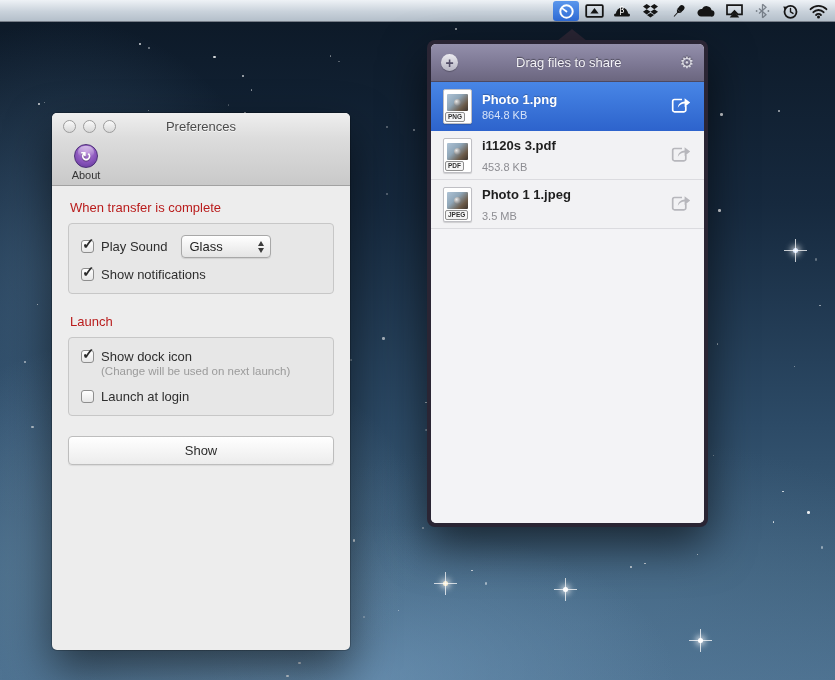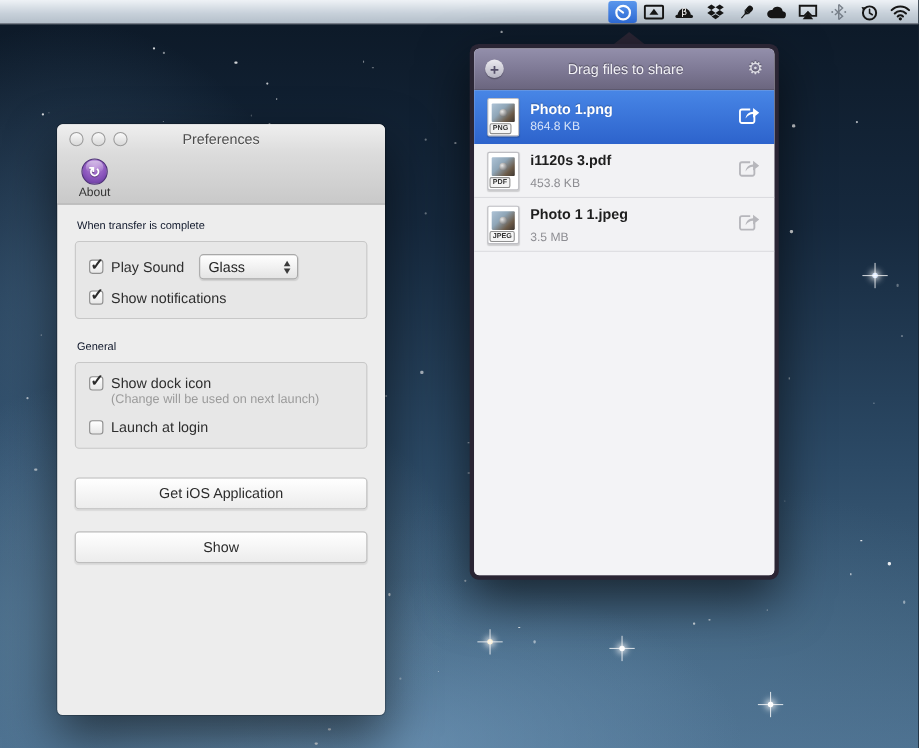--- a/index.html
+++ b/index.html
@@ -47,21 +47,21 @@
     padding-bottom:2px; font-size:11px; color:#343434; border-radius:4px; }
   .tool-item.selected { background:rgba(0,0,0,0.13); box-shadow:inset 0 1px 2px rgba(0,0,0,0.15); }
   .about-icon { width:24px; height:24px; border-radius:50%; position:relative; margin-bottom:1px;
     background:radial-gradient(circle at 50% 32%, #b685d8 0%, #8a55bc 55%, #5e3595 100%);
     border:1px solid #4e3178; color:#fff; font-size:13px; font-weight:bold;
     display:flex; align-items:center; justify-content:center; text-shadow:0 1px 1px rgba(0,0,0,0.4); }
   .about-icon::after { content:""; position:absolute; left:3px; top:1px; right:3px; height:10px;
     border-radius:10px 10px 6px 6px; background:linear-gradient(rgba(255,255,255,0.55), rgba(255,255,255,0.05)); }
 
   .content { padding:0 16px; }
-  .section-label { font-size:10px; color:#0f172a; margin:14px 0 8px 2px; }
+  .section-label { font-size:13px; color:#b91c1c; margin:14px 0 8px 2px; }
   .groupbox { background:#e7e7e7; border:1px solid #c7c7c7; border-radius:4px; padding:11px 12px 9px 12px; }
   .cb-row { display:flex; align-items:center; gap:7px; font-size:13px; color:#2e2e2e; margin-bottom:9px; }
   .cb-row:last-child { margin-bottom:2px; }
   .cb { width:13px; height:13px; border:1px solid #8e8e8e; border-radius:3px; flex:0 0 auto;
     background:linear-gradient(#ffffff,#e7e7e7); position:relative; }
   .cb .check { display:none; position:absolute; left:0px; top:-6px; font-size:15px; font-weight:bold; color:#2b2b2b; }
   .cb.checked .check { display:block; }
   .popup { height:23px; min-width:90px; border:1px solid #a8a8a8; border-radius:4px;
     background:linear-gradient(#ffffff,#e4e4e4); display:flex; align-items:center;
     padding:0 6px 0 8px; font-size:13px; color:#222; box-shadow:0 1px 1px rgba(0,0,0,0.1); }
@@ -387,41 +387,38 @@
         </span>
       </div>
       <div class="cb-row">
         <span class="cb checked">
           <span class="check">✓</span>
         </span>
         <span>Show notifications</span>
       </div>
     </div>
 
-    <div class="section-label" style="margin-top:20px;">General</div>
+    <div class="section-label" style="margin-top:20px;">Launch</div>
     <div class="groupbox">
       <div class="cb-row" style="margin-bottom:4px;">
         <span class="cb checked">
           <span class="check">✓</span>
         </span>
         <span>Show dock icon</span>
       </div>
       <div class="note">(Change will be used on next launch)</div>
       <div class="cb-row">
         <span class="cb">
           
         </span>
         <span>Launch at login</span>
       </div>
     </div>
 
 
-    <div class="big-btn btn-ios">
-      <span>Get iOS Application</span>
-    </div>
     <div class="big-btn btn-quit">
       <span>Show</span>
     </div>
 
   </div>
 </div>
 
 <div class="popover">
   <div class="pop-arrow"></div>
   <div class="pop-body">

